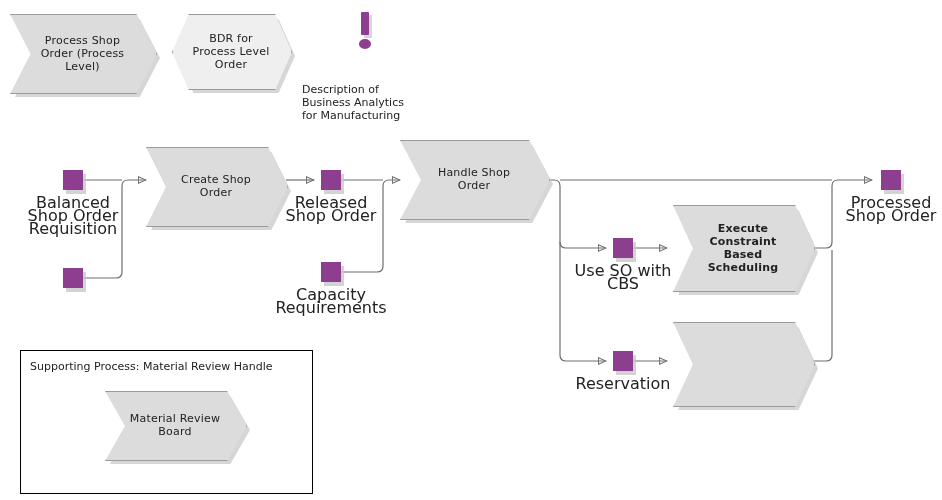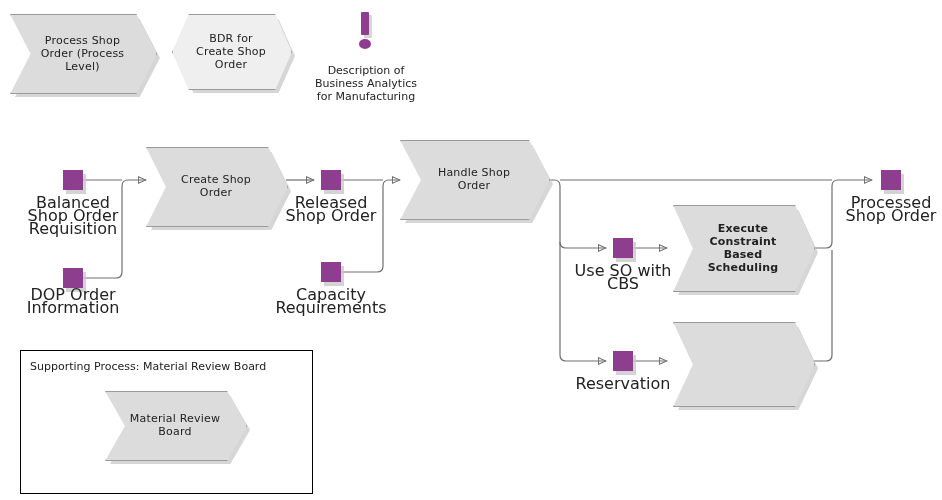--- a/index.html
+++ b/index.html
@@ -110,25 +110,25 @@
     border-radius: 50%;
   }
   .excl-shadow {
     position: absolute;
     background: #C8C8C8;
     opacity: .75;
     border-radius: 1px;
   }
   .excl-label {
     position: absolute;
-    text-align: center;
     font-size: 11px;
     line-height: 13px;
     color: #222222;
     white-space: pre-line;
+    margin-top: 19px;
   }
   svg.wires {
     position: absolute;
     left: 0; top: 0;
     width: 942px;
     height: 500px;
     pointer-events: none;
   }
   svg.wires path, svg.wires line {
     fill: none;
@@ -177,40 +177,38 @@
 
   <div class="chev-shadow" style="left:15px; top:19px; width:145px; height:78px;"></div>
   <div class="chev" style="left:10px; top:14px; width:145px; height:78px;"></div>
   <div class="chev-label" style="left:25px; top:14px; width:115px; height:78px;">Process Shop
 Order (Process
 Level)</div>
 
   <div class="hexa-shadow" style="left:177px; top:19px; width:118px; height:74px;"></div>
   <div class="hexa" style="left:172px; top:14px; width:118px; height:74px;"></div>
   <div class="chev-label" style="left:182px; top:14px; width:98px; height:74px;">BDR for
-Create Shop
+Process Level
 Order</div>
 
   <div class="excl-shadow" style="left:364px; top:15px; width:8px; height:23px;"></div>
   <div class="excl-bar" style="left:361px; top:12px; width:8px; height:23px;"></div>
   <div class="excl-dot" style="left:359px; top:39px; width:12px; height:10px;"></div>
   <div class="excl-label" style="left:302px; top:64px; width:128px;">Description of
 Business Analytics
 for Manufacturing</div>
 
   <div class="sq-shadow" style="left:66px; top:174px;"></div>
   <div class="sq" style="left:63px; top:170px;"></div>
   <div class="sq-label" style="left:13px; top:196px; width:120px;">Balanced
 Shop Order
 Requisition</div>
 
   <div class="sq-shadow" style="left:66px; top:272px;"></div>
   <div class="sq" style="left:63px; top:268px;"></div>
-  <div class="sq-label" style="left:13px; top:288px; width:120px;">DOP Order
-Information</div>
 
   <div class="chev-shadow" style="left:151px; top:152px; width:140px; height:78px;"></div>
   <div class="chev" style="left:146px; top:147px; width:140px; height:78px;"></div>
   <div class="chev-label" style="left:161px; top:147px; width:110px; height:78px;">Create Shop
 Order</div>
 
   <div class="sq-shadow" style="left:324px; top:174px;"></div>
   <div class="sq" style="left:321px; top:170px;"></div>
   <div class="sq-label" style="left:276px; top:196px; width:110px;">Released
 Shop Order</div>
@@ -243,20 +241,20 @@
 
   <div class="chev-shadow" style="left:678px; top:327px; width:140px; height:83px;"></div>
   <div class="chev" style="left:673px; top:322px; width:140px; height:83px;"></div>
 
   <div class="sq-shadow" style="left:884px; top:174px;"></div>
   <div class="sq" style="left:881px; top:170px;"></div>
   <div class="sq-label" style="left:836px; top:196px; width:110px;">Processed
 Shop Order</div>
 
   <div class="supbox" style="left:20px; top:350px; width:291px; height:142px;"></div>
-  <div class="supbox-title" style="left:30px; top:360px; width:275px;">Supporting Process: Material Review Board</div>
+  <div class="supbox-title" style="left:30px; top:360px; width:275px;">Supporting Process: Material Review Handle</div>
 
   <div class="chev-shadow" style="left:110px; top:396px; width:140px; height:68px;"></div>
   <div class="chev" style="left:105px; top:391px; width:140px; height:68px;"></div>
   <div class="chev-label" style="left:120px; top:391px; width:110px; height:68px;">Material Review
 Board</div>
 
 </div>
 
 </body></html>

